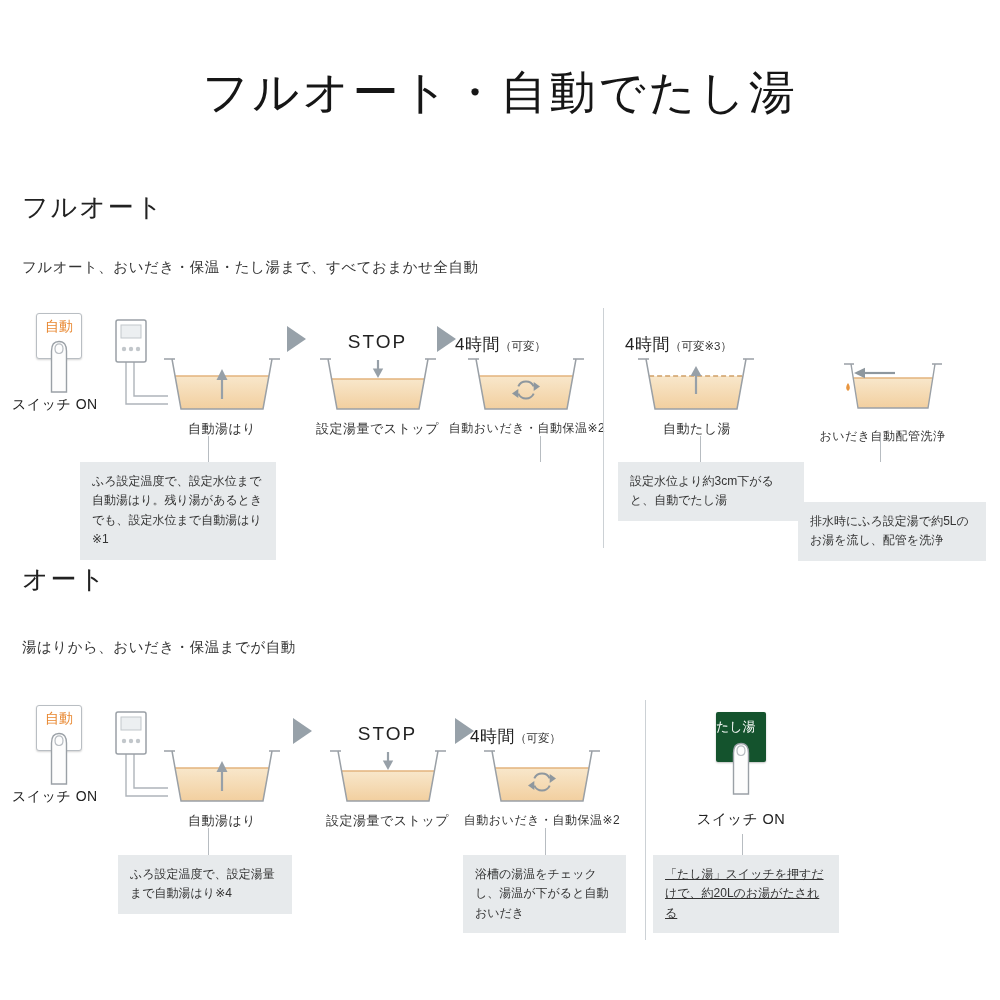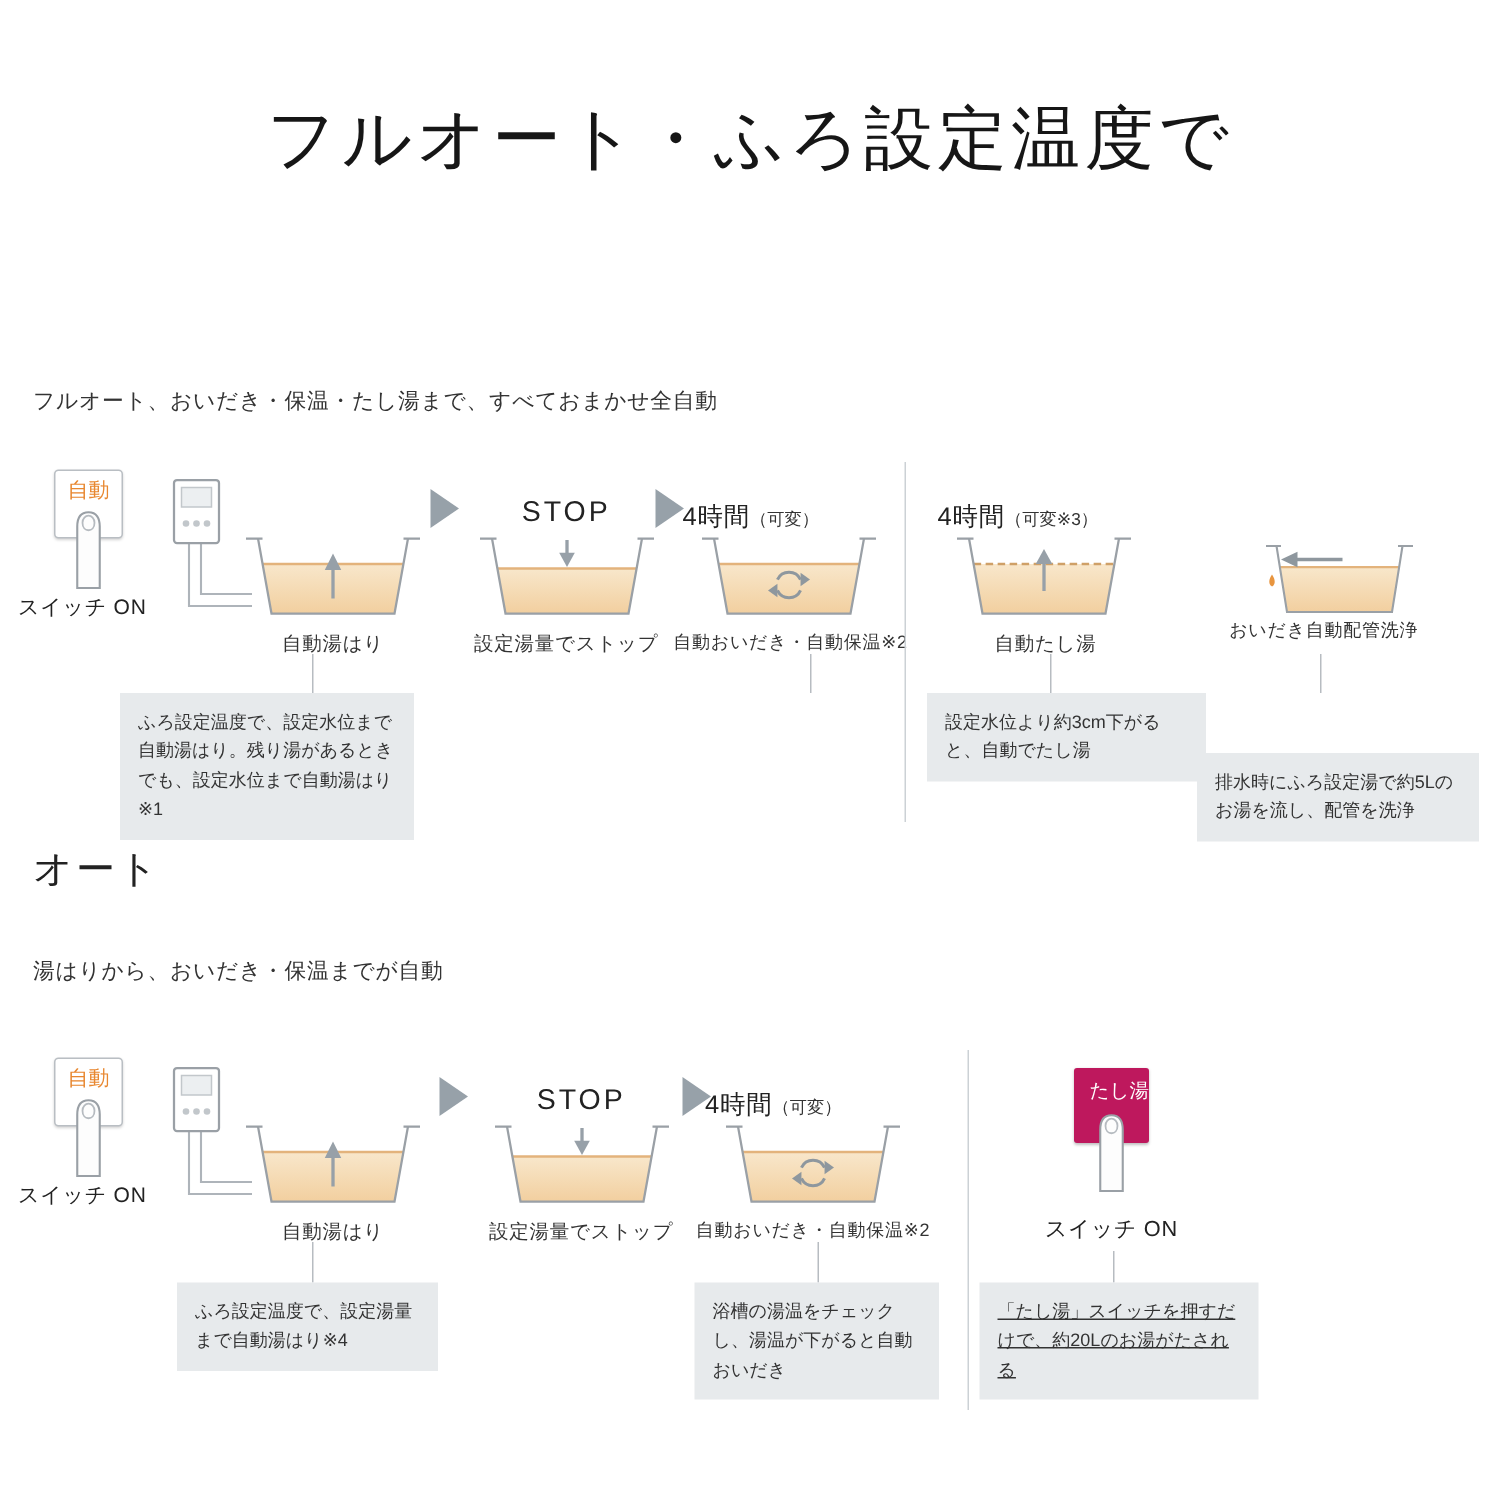--- a/index.html
+++ b/index.html
@@ -17,32 +17,33 @@
   .time-title .tnote{font-size:11.5px;font-weight:400;color:#333;letter-spacing:0;}
   .flow-arrow{width:0;height:0;border-left:19px solid #97a1a9;
               border-top:13px solid transparent;border-bottom:13px solid transparent;}
   .note{background:#e7eaec;padding:10px 12px;font-size:12px;line-height:1.62;color:#333;
         box-sizing:border-box;}
   .connector{width:1px;background:#b7bcc1;}
   .vdivider{width:1px;background:#ccd1d5;}
   .switch-btn{width:46px;height:46px;background:#fff;border:1px solid #b9bec3;border-radius:3px;
               box-shadow:0 1px 2px rgba(0,0,0,.18);text-align:center;font-size:14px;
               color:#e8872f;padding-top:4px;box-sizing:border-box;font-weight:500;}
-  .dark-btn{width:50px;height:50px;background:#be185d;border-radius:2px;text-align:right;
+  .dark-btn{width:50px;height:50px;background:#14532d;border-radius:2px;text-align:left;
             font-size:13px;color:#fff;padding-top:6px;box-sizing:border-box;box-shadow:0 1px 2px rgba(0,0,0,.25);}
   .caption{font-size:14px;color:#222;letter-spacing:.5px;}
   .caption.center{text-align:center;}
 </style>
 </head>
 <body>
 
 <div class="page">
 
-  <div class="abs title">フルオート・ふろ設定温度で</div>
-
+  <div class="abs title">フルオート・自動でたし湯</div>
+
+  <div class="abs sec-heading" style="left:22px;top:190px;">フルオート</div>
   <div class="abs sec-sub" style="left:22px;top:258px;">フルオート、おいだき・保温・たし湯まで、すべておまかせ全自動</div>
 
   <div class="abs switch-btn" style="left:36px;top:313px;">
     <span>自動</span>
   </div>
   <svg class="abs" style="left:42px;top:340px;" width="34" height="54" viewBox="0 0 34 54">
     <path d="M17 1.5 C11.5 1.5, 9.5 5.5, 9.5 11 L9.5 52 L24.5 52 L24.5 11 C24.5 5.5, 22.5 1.5, 17 1.5 Z" fill="#fdfdfd" stroke="#9aa0a6" stroke-width="1.4"></path>
     <path d="M13 8.5 C13 5.5, 15 3.8, 17 3.8 C19 3.8, 21 5.5, 21 8.5 C21 12, 19 13.5, 17 13.5 C15 13.5, 13 12, 13 8.5 Z" fill="none" stroke="#b6bbc0" stroke-width="1.2"></path>
   </svg>
   <div class="abs caption" style="left:12px;top:396px;">スイッチ ON</div>
@@ -146,21 +147,21 @@
         </linearGradient>
       </defs>
     <path d="M1 6 H11 M89 6 H99" stroke="#9aa0a6" stroke-width="1.4" fill="none"></path>
     <polygon points="10.2,20 15,50 85,50 89.8,20" fill="url(#wg5)"></polygon>
     <line x1="10.2" y1="20" x2="89.8" y2="20" stroke="#e3b37c" stroke-width="1.5"></line>
     <path d="M8 6 L15 50 L85 50 L92 6" fill="none" stroke="#9aa0a6" stroke-width="1.4"></path>
     <line x1="52" y1="15" x2="20" y2="15" stroke="#8e979e" stroke-width="2.2"></line>
     <polygon points="11,15 22,9.8 22,20.2" fill="#8e979e"></polygon>
     <path d="M5 25 C2.6 28.6, 2.6 31.4, 5 33 C7.4 31.4, 7.4 28.6, 5 25 Z" fill="#e8953f"></path>
   </svg>
-  <div class="abs step-label small" style="left:805px;top:412px;width:155px;">おいだき自動配管洗浄</div>
+  <div class="abs step-label small" style="left:805px;top:428px;width:155px;">おいだき自動配管洗浄</div>
 
   <div class="abs connector" style="left:208px;top:436px;height:26px;"></div>
   <div class="abs connector" style="left:540px;top:436px;height:26px;"></div>
   <div class="abs connector" style="left:700px;top:436px;height:26px;"></div>
   <div class="abs connector" style="left:880px;top:436px;height:26px;"></div>
 
   <div class="abs note" style="left:80px;top:462px;width:196px;">ふろ設定温度で、設定水位まで自動湯はり。残り湯があるときでも、設定水位まで自動湯はり※1</div>
   <div class="abs note" style="left:618px;top:462px;width:186px;">設定水位より約3cm下がると、自動でたし湯</div>
   <div class="abs note" style="left:798px;top:462px;width:188px;margin-top:40px;">排水時にふろ設定湯で約5Lのお湯を流し、配管を洗浄</div>
 

